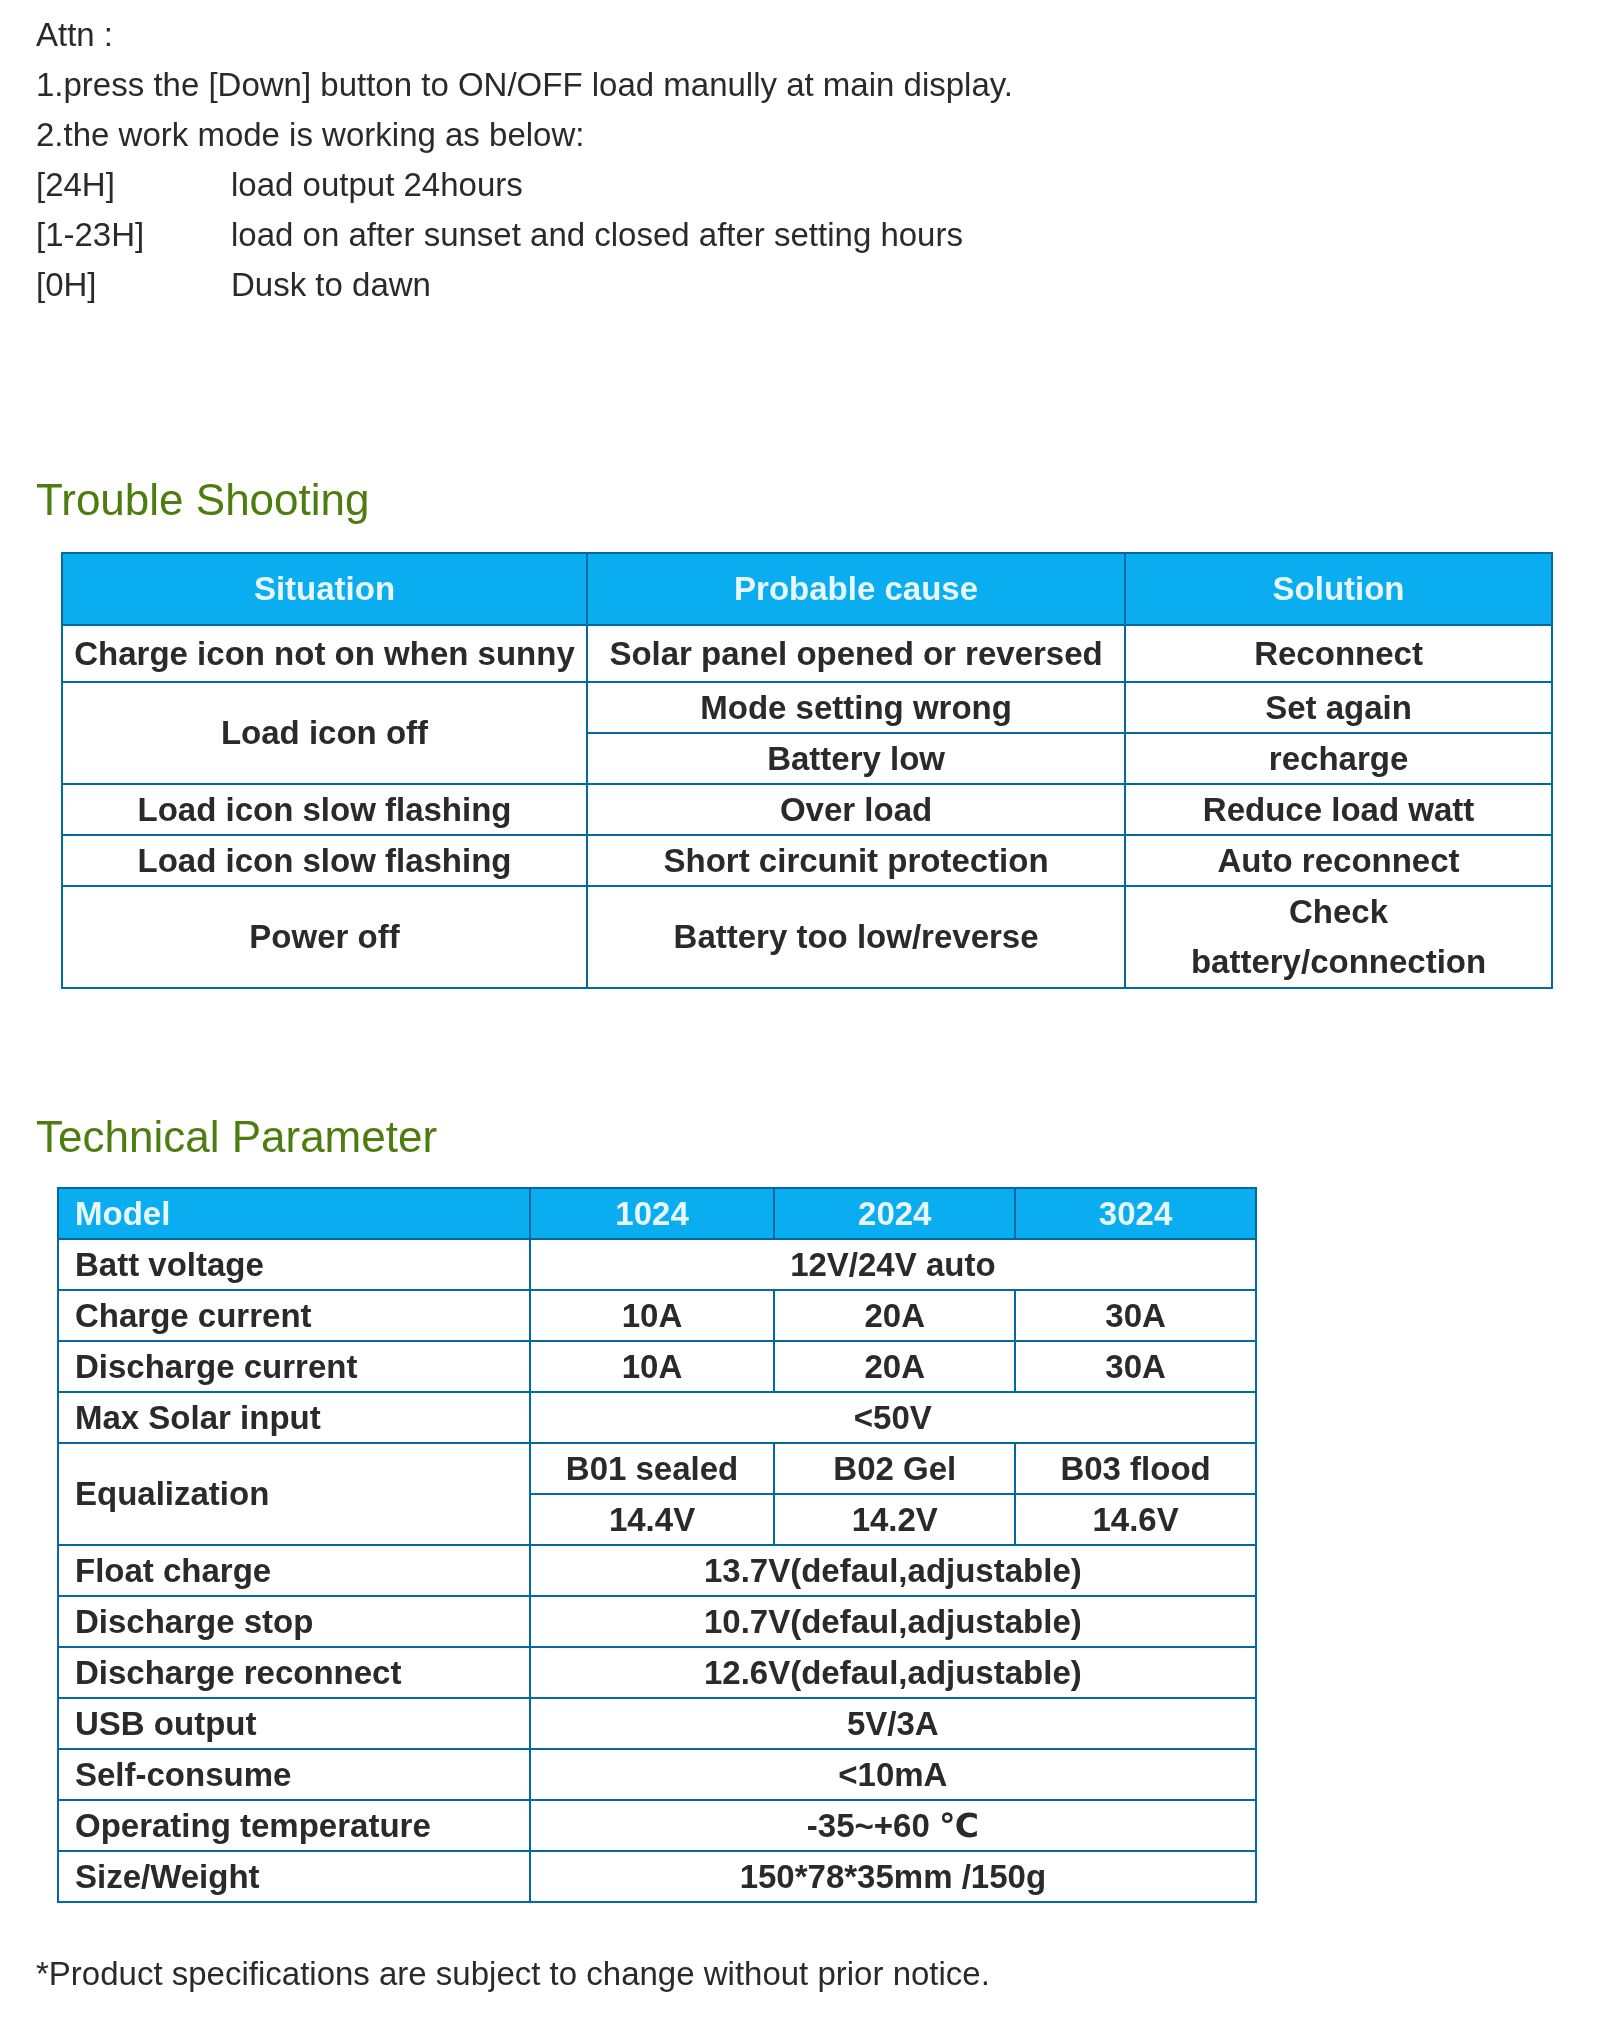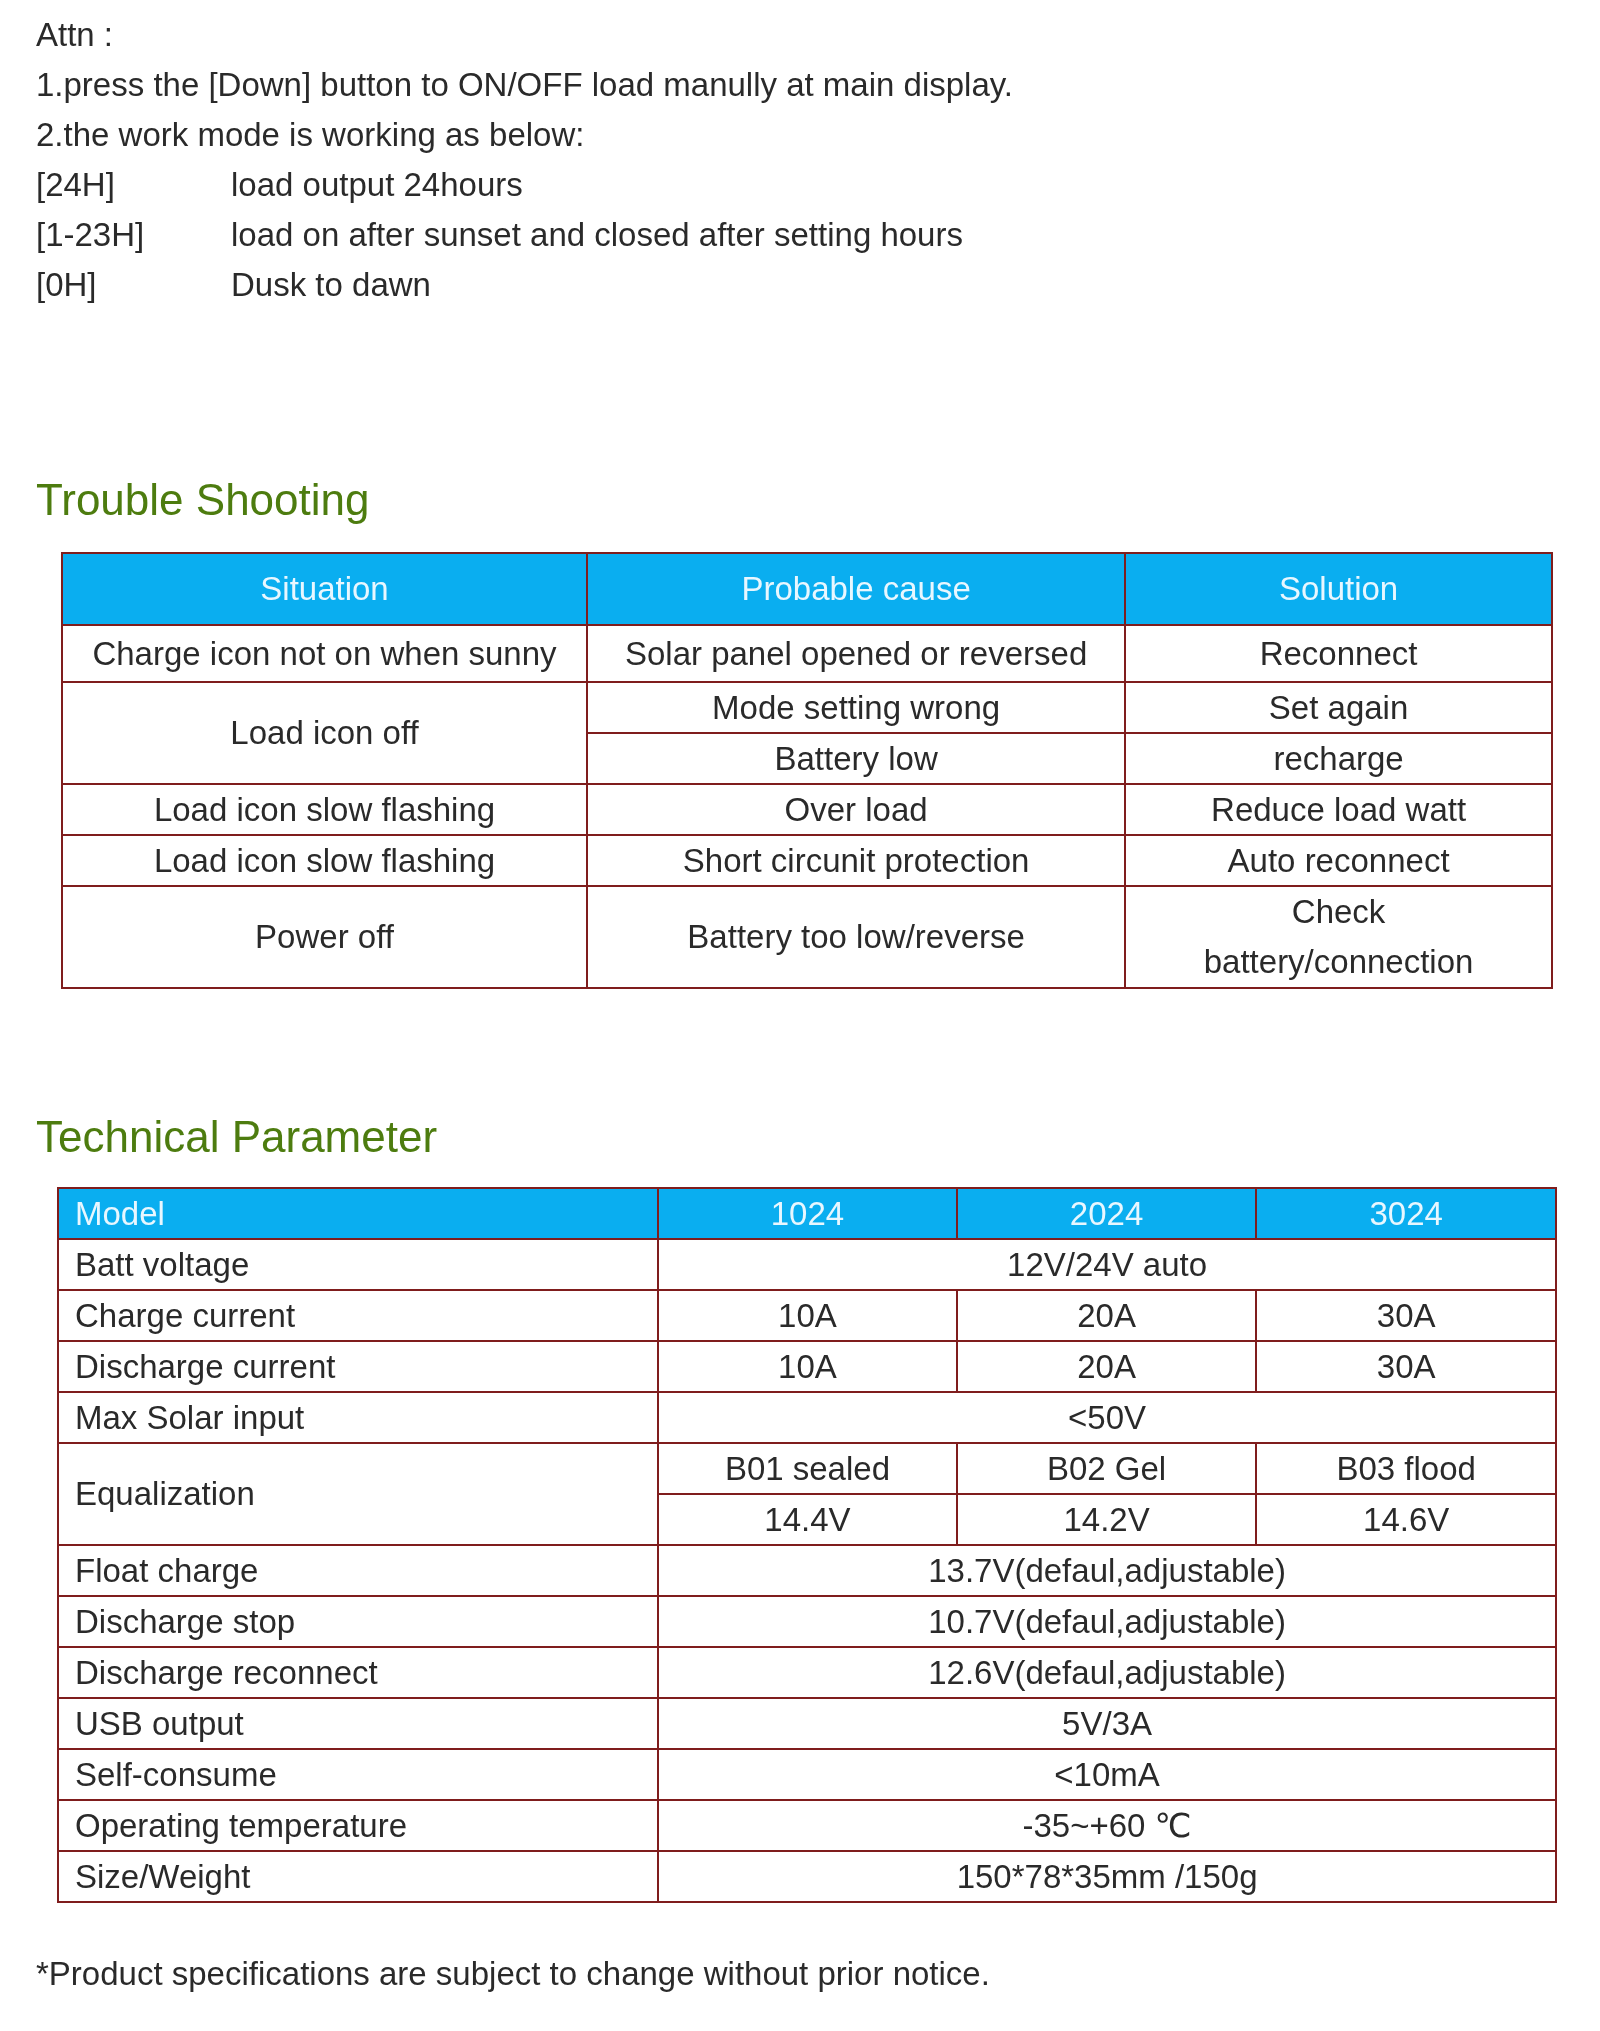--- a/index.html
+++ b/index.html
@@ -2,27 +2,27 @@
 <html><head>
 <meta charset="utf-8">
 <style>
   html,body{margin:0;padding:0;background:#fff;}
   body{width:1600px;height:2031px;position:relative;overflow:hidden;font-family:"Liberation Sans","DejaVu Sans",sans-serif;color:#2a2a2a;}
   .attn{position:absolute;left:36px;top:10px;font-size:33px;line-height:50px;}
   .attn .row{display:flex;}
   .attn .code{width:195px;}
   .sec-title{position:absolute;left:36px;font-size:44px;color:#4d7c0f;}
   table{position:absolute;border-collapse:collapse;font-size:33px;}
-  td,th{border:2px solid #7f1d1d;font-weight:normal;padding:0;}
+  td,th{border:2px solid #0369a1;font-weight:bold;padding:0;}
   th{background:#0aaef0;color:#e8f7ff;}
   #ts{left:61px;top:552px;width:1492px;}
   #ts th{height:70px;text-align:center;}
   #ts td{text-align:center;height:49px;border-radius:10px;}
   #ts td.tall{height:98px;line-height:50px;}
-  #tp{left:57px;top:1187px;width:1500px;}
+  #tp{left:57px;top:1187px;width:1200px;}
   #tp th{height:49px;text-align:center;}
   #tp th.first{text-align:left;padding-left:16px;}
   #tp td{height:49px;text-align:center;border-radius:20px;}
   #tp td.lab{text-align:left;padding-left:16px;}
   .foot{position:absolute;left:36px;top:1955px;font-size:33px;}
 </style>
 </head>
 <body>
 
 <div class="attn">

